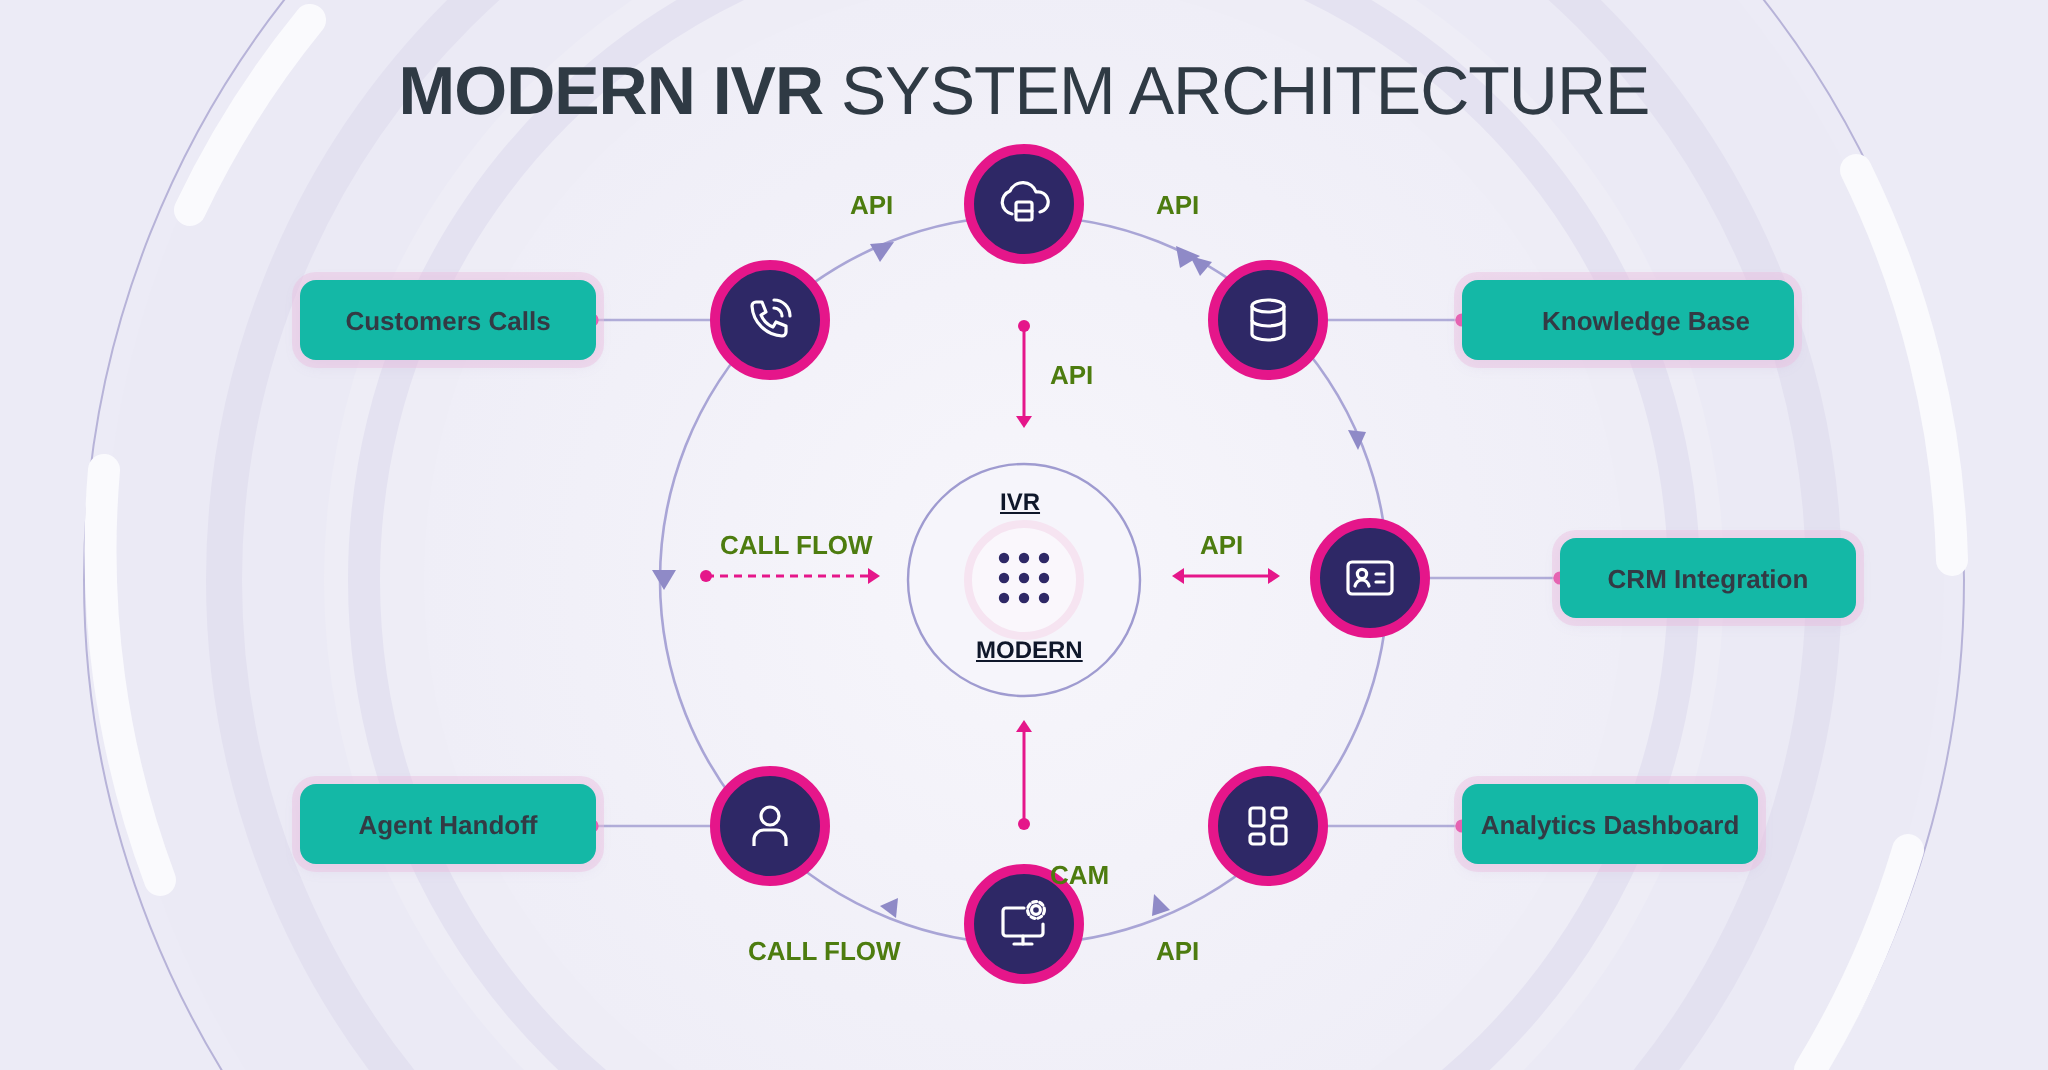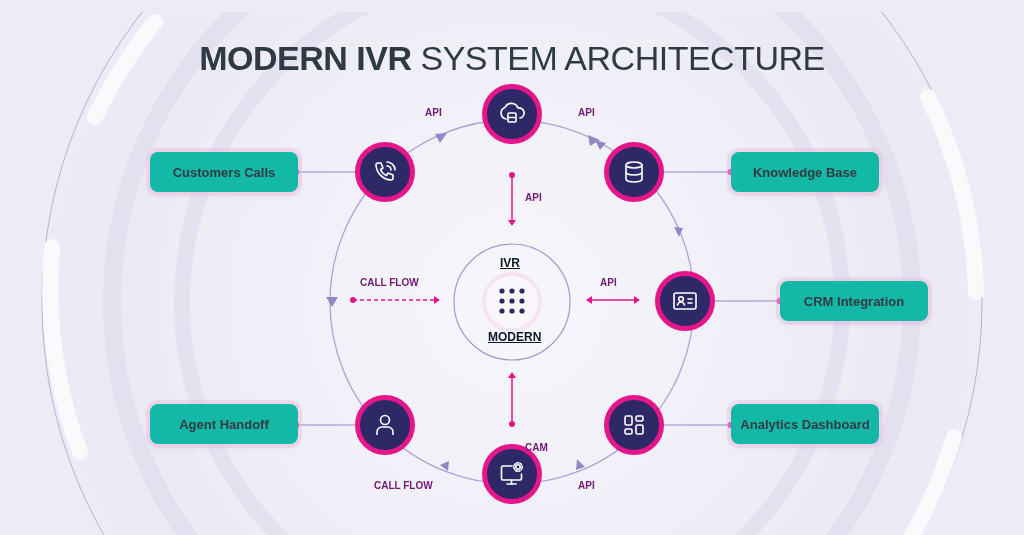--- a/index.html
+++ b/index.html
@@ -1,21 +1,21 @@
 <!DOCTYPE html>
 <html><head>
 <meta charset="utf-8">
 <style>
   html,body{margin:0;padding:0;}
   body{width:1024px;height:535px;overflow:hidden;background:#ecebf6;font-family:"Liberation Sans",sans-serif;position:relative;}
-  #stage{position:absolute;left:0;top:12px;width:1024px;height:432px;}
+  #stage{position:absolute;left:0;top:0;width:1024px;height:432px;}
   .title{position:absolute;left:0;top:27px;width:1024px;text-align:center;font-size:34px;color:#2f3a44;letter-spacing:-0.5px;}
   .title b{font-weight:700;}
   .title span.light{font-weight:400;}
-  .lbl{position:absolute;font-weight:700;font-size:10px;color:#701a75;white-space:nowrap;}
+  .lbl{position:absolute;font-weight:700;font-size:13px;color:#4d7c0f;white-space:nowrap;}
   .lbl.pink{color:#0f172a;text-decoration:underline;}
   .card{position:absolute;height:40px;background:#14b8a6;border-radius:8px;box-shadow:0 0 0 4px rgba(236,190,225,.45),0 2px 8px rgba(150,120,180,.15);display:flex;align-items:center;justify-content:center;font-weight:700;font-size:13px;color:#333a44;}
   .node{position:absolute;width:60px;height:60px;border-radius:50%;background:#2e2866;border:5px solid #e5168a;box-sizing:border-box;display:flex;align-items:center;justify-content:center;}
   .node svg{width:30px;height:30px;}
 </style>
 </head>
 <body>
 
 <div id="stage">
   <svg id="bg" width="1024" height="535" style="position:absolute;left:0;top:0">
@@ -91,21 +91,21 @@
         <circle cx="522" cy="299" r="2.6"></circle>
     </g>
   </svg>
 
   <div class="title">
     <b>MODERN IVR</b>
     <span class="light">SYSTEM ARCHITECTURE</span>
   </div>
 
   <div class="card" style="left:150px;top:140px;width:148px;">Customers Calls</div>
-  <div class="card" style="left:731px;top:140px;width:148px;">Knowledge Base</div>
+  <div class="card" style="left:731px;top:140px;width:148px;padding-left:18px;">Knowledge Base</div>
   <div class="card" style="left:780px;top:269px;width:148px;">CRM Integration</div>
   <div class="card" style="left:150px;top:392px;width:148px;">Agent Handoff</div>
   <div class="card" style="left:731px;top:392px;width:148px;">Analytics Dashboard</div>
 
   <div class="node" style="left:482px;top:72px;">
     <svg viewBox="0 0 30 30" fill="none" stroke="#fff" stroke-width="1.6" stroke-linecap="round" stroke-linejoin="round">
       <path d="M9 20 A6 6 0 0 1 8 8.5 A7 7 0 0 1 21 9 A5 5 0 0 1 23 19"></path>
       <rect x="11" y="14" width="8" height="9" rx="1"></rect>
         <line x1="11" y1="18.5" x2="19" y2="18.5"></line>
     </svg>

